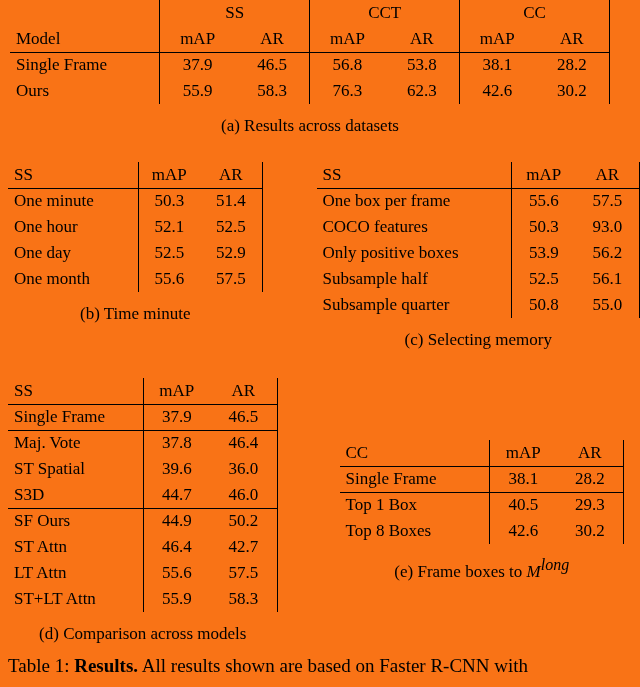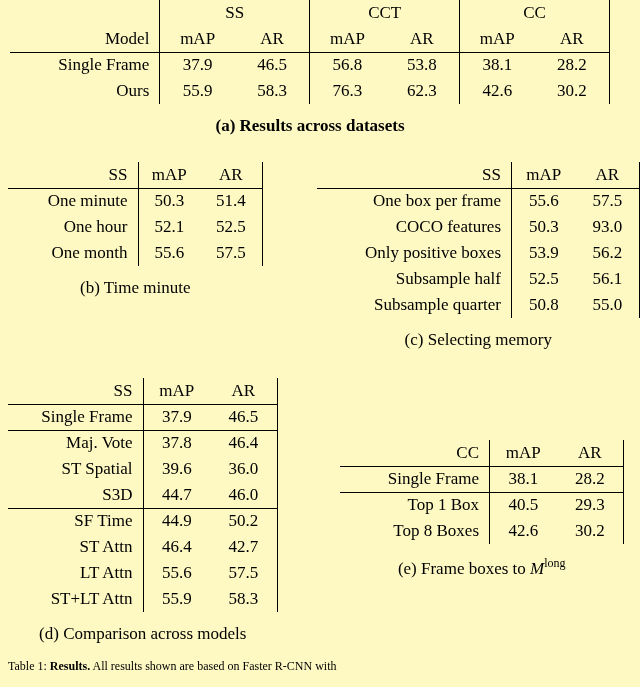--- a/index.html
+++ b/index.html
@@ -1,51 +1,51 @@
 <!DOCTYPE html>
 <html><head>
 <meta charset="utf-8">
 <style>
   * { margin:0; padding:0; box-sizing:border-box; }
   html,body { background:#ffffff; }
   .page {
     position:relative;
     width:640px; height:687px;
     overflow:hidden;
-    background:#fef9c3;
+    background:#f97316;
     color:#000000;
     font-family:"Liberation Serif", serif;
     font-size:17px;
   }
   table { border-collapse:collapse; table-layout:fixed; }
   th, td {
     font-weight:normal;
     height:26px;
     line-height:20px;
     padding:2px 6px;
     white-space:nowrap;
     text-align:center;
     overflow:hidden;
   }
-  th.lbl { text-align:right; padding-right:10px; }
+  th.lbl { text-align:left; padding-right:10px; }
   .sep-l { border-left:1.5px solid #000; }
   .sep-r { border-right:1.5px solid #000; }
   tr.rule-below > th, tr.rule-below > td { border-bottom:1.5px solid #000; }
   tr.bold { font-weight:bold;margin-top:31px; }
   .caption { text-align:center; margin-top:12px; font-size:17px; }
   .section-a { margin-left:10px; width:600px; }
-  .cap-a { margin-bottom:26px;font-weight:bold; }
+  .cap-a { margin-bottom:26px; }
   .row-bc { display:flex; justify-content:space-between; padding-left:8px; }
   .row-de { display:flex; padding-left:8px; margin-top:28px; }
   .sec-e { margin-left:auto; margin-right:16px; margin-top:62px; }
   .math-var { font-style:italic; }
-  .math-sup { font-size:12px; }
+  .math-sup { font-style:italic; font-size:16px; }
   .main-caption {
     margin-top:10px; padding-left:8px;
-    font-size:12px; line-height:24px;
+    font-size:19px; line-height:24px;
     white-space:nowrap;
   }
 </style>
 </head>
 <body>
 
 <div class="page">
 
   <div class="section-a">
     <table>
@@ -118,20 +118,25 @@
             <tr>
               <th class="lbl">One minute</th>
               <td class="sep-l">50.3</td>
               <td class="sep-r">51.4</td>
             </tr>
             <tr>
               <th class="lbl">One hour</th>
               <td class="sep-l">52.1</td>
               <td class="sep-r">52.5</td>
             </tr>
+            <tr>
+              <th class="lbl">One day</th>
+              <td class="sep-l">52.5</td>
+              <td class="sep-r">52.9</td>
+            </tr>
             <tr class="bold">
               <th class="lbl">One month</th>
               <td class="sep-l">55.6</td>
               <td class="sep-r">57.5</td>
             </tr>
           </tbody>
       </table>
       <div class="caption">(b) Time minute</div>
     </div>
 
@@ -211,21 +216,21 @@
               <th class="lbl">ST Spatial</th>
               <td class="sep-l">39.6</td>
               <td class="sep-r">36.0</td>
             </tr>
             <tr class="rule-below">
               <th class="lbl">S3D</th>
               <td class="sep-l">44.7</td>
               <td class="sep-r">46.0</td>
             </tr>
             <tr>
-              <th class="lbl">SF Time</th>
+              <th class="lbl">SF Ours</th>
               <td class="sep-l">44.9</td>
               <td class="sep-r">50.2</td>
             </tr>
             <tr>
               <th class="lbl">ST Attn</th>
               <td class="sep-l">46.4</td>
               <td class="sep-r">42.7</td>
             </tr>
             <tr>
               <th class="lbl">LT Attn</th>

